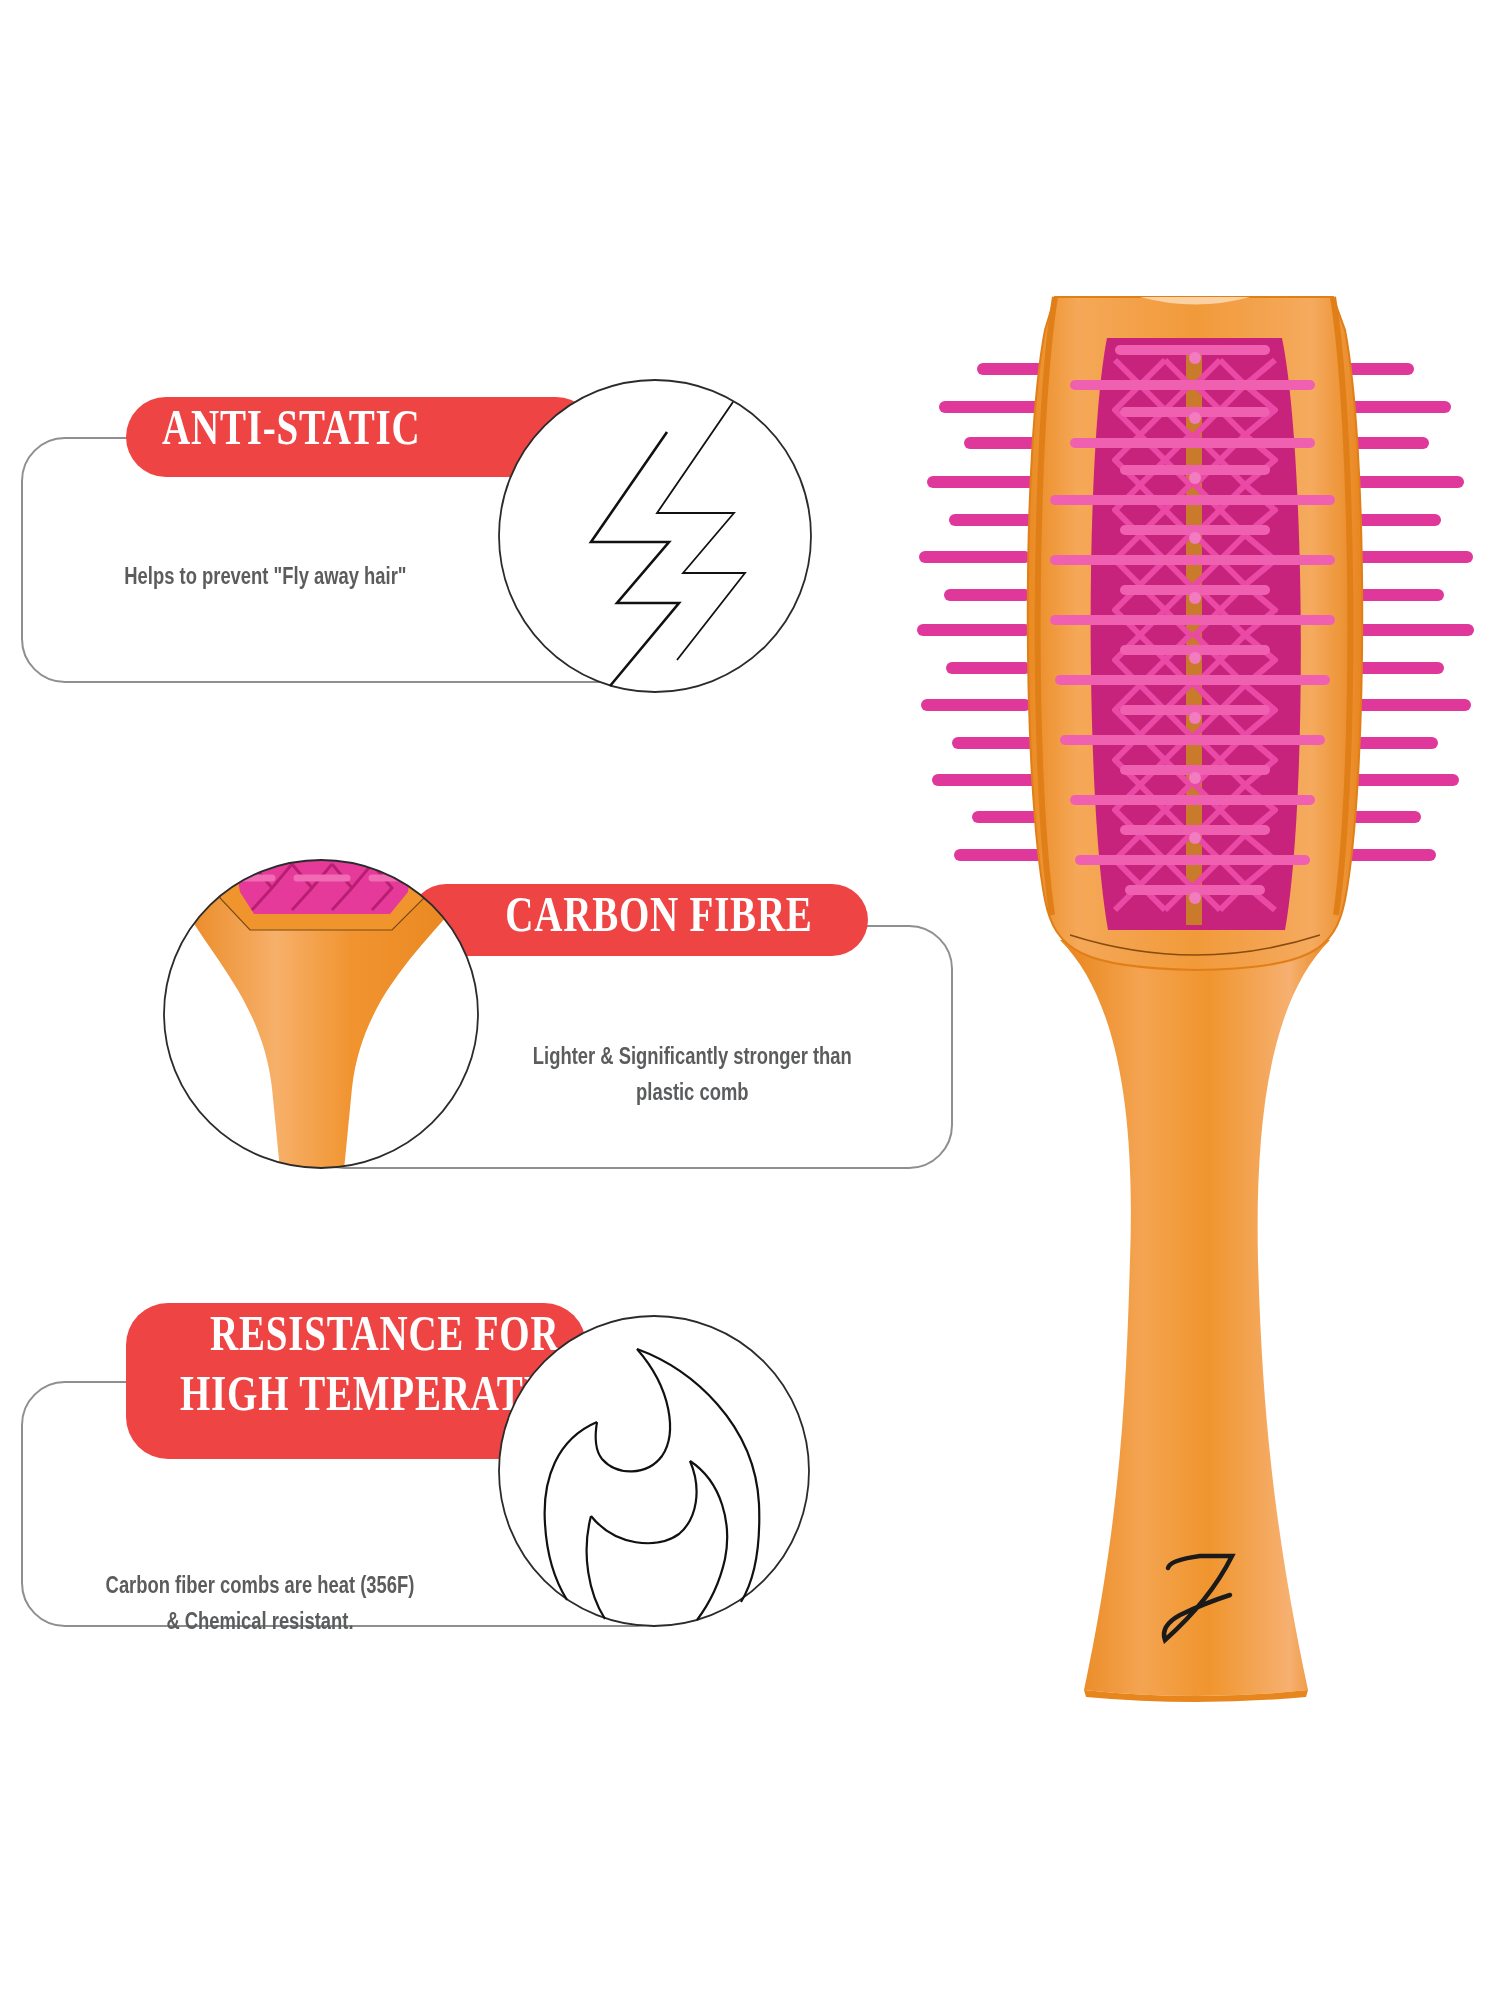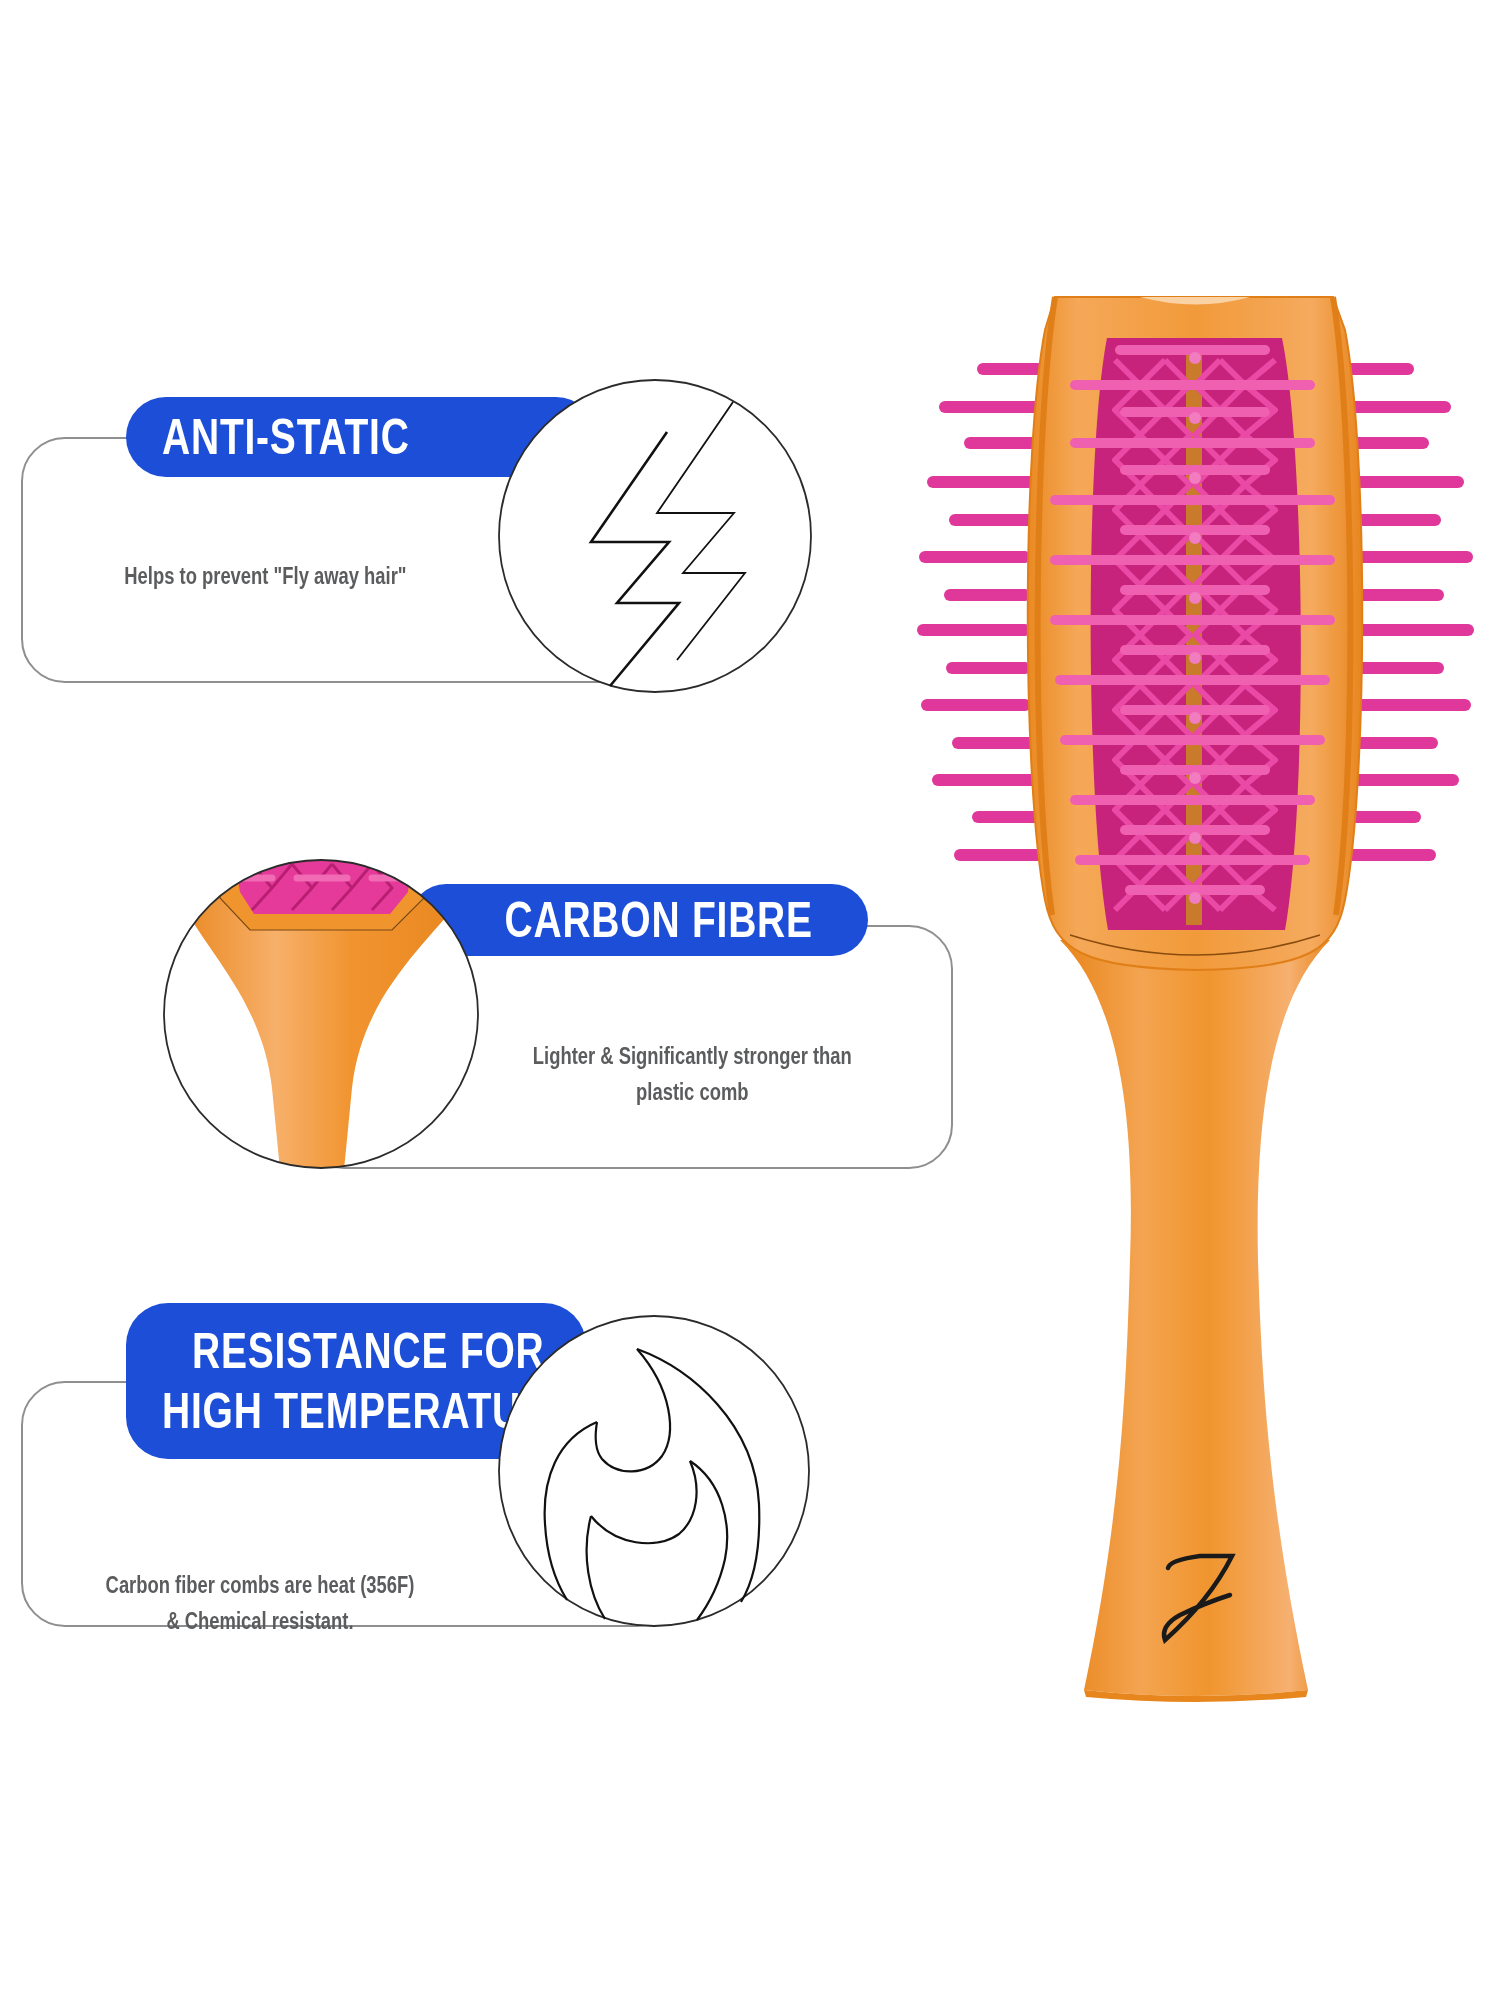--- a/index.html
+++ b/index.html
@@ -1,21 +1,21 @@
 <!DOCTYPE html>
 <html><head>
 <meta charset="utf-8">
 <style>
   html, body { margin: 0; padding: 0; background: #ffffff; }
   body { width: 1500px; height: 2000px; position: relative; overflow: hidden;
          font-family: "Liberation Sans", "DejaVu Sans", sans-serif; }
   .abs { position: absolute; }
   .box { position: absolute; border: 2px solid #8e8f90; border-radius: 44px; background: #fff; box-sizing: border-box; }
-  .pill { position: absolute; background: #1d4ed8; color: #fff; border-radius: 42px;
-          display: flex; flex-direction: column; align-items: center; justify-content: center; }
+  .pill { position: absolute; background: #ef4444; color: #fff; border-radius: 42px;
+          display: flex; flex-direction: column; align-items: center; justify-content: flex-start; font-family: Liberation Serif, serif; }
   .pill-title { font-weight: bold; font-size: 50px; line-height: 60px; letter-spacing: 1px;
                 transform: scaleX(0.78); white-space: nowrap; display: block; }
   .desc { position: absolute; color: #5b5c5e; font-weight: bold; font-size: 23px; line-height: 36px;
           text-align: center; white-space: nowrap; }
   .desc span { display: inline-block; transform: scaleX(0.8); }
 </style>
 </head>
 <body>
 
 <div class="box" style="left:21px; top:437px; width:660px; height:246px;"></div>
@@ -62,21 +62,21 @@
     <g stroke="#f06bb3" stroke-width="7" stroke-linecap="round">
       <line x1="60" y1="20" x2="110" y2="20"></line>
       <line x1="135" y1="20" x2="185" y2="20"></line>
       <line x1="210" y1="20" x2="260" y2="20"></line>
     </g>
   </g>
   <ellipse cx="159" cy="156" rx="157" ry="154" fill="none" stroke="#2b2b2b" stroke-width="1.8"></ellipse>
 </svg>
 
 <div class="box" style="left:21px; top:1381px; width:660px; height:246px;"></div>
-<div class="pill" style="left:126px; top:1303px; width:460px; height:156px; align-items:flex-start; padding-left:30px; box-sizing:border-box;">
+<div class="pill" style="left:126px; top:1303px; width:460px; height:156px; align-items:flex-start; padding-left:48px; box-sizing:border-box;">
   <span class="pill-title" style="transform-origin:left center; margin-left:36px;">RESISTANCE FOR</span>
   <span class="pill-title" style="transform-origin:left center; margin-left:6px;">HIGH TEMPERATURE</span>
 </div>
 <div class="desc" style="left:60px; top:1567px; width:400px;">
   <span>Carbon fiber combs are heat (356F)</span><br>
   <span>&amp; Chemical resistant.</span>
 </div>
 <svg class="abs" style="left:497px; top:1314px;" width="314" height="314" viewBox="0 0 314 314">
   <circle cx="157" cy="157" r="155" fill="#fff" stroke="#2b2b2b" stroke-width="1.8"></circle>
   <g fill="none" stroke="#111" stroke-width="2.2" stroke-linejoin="round">

